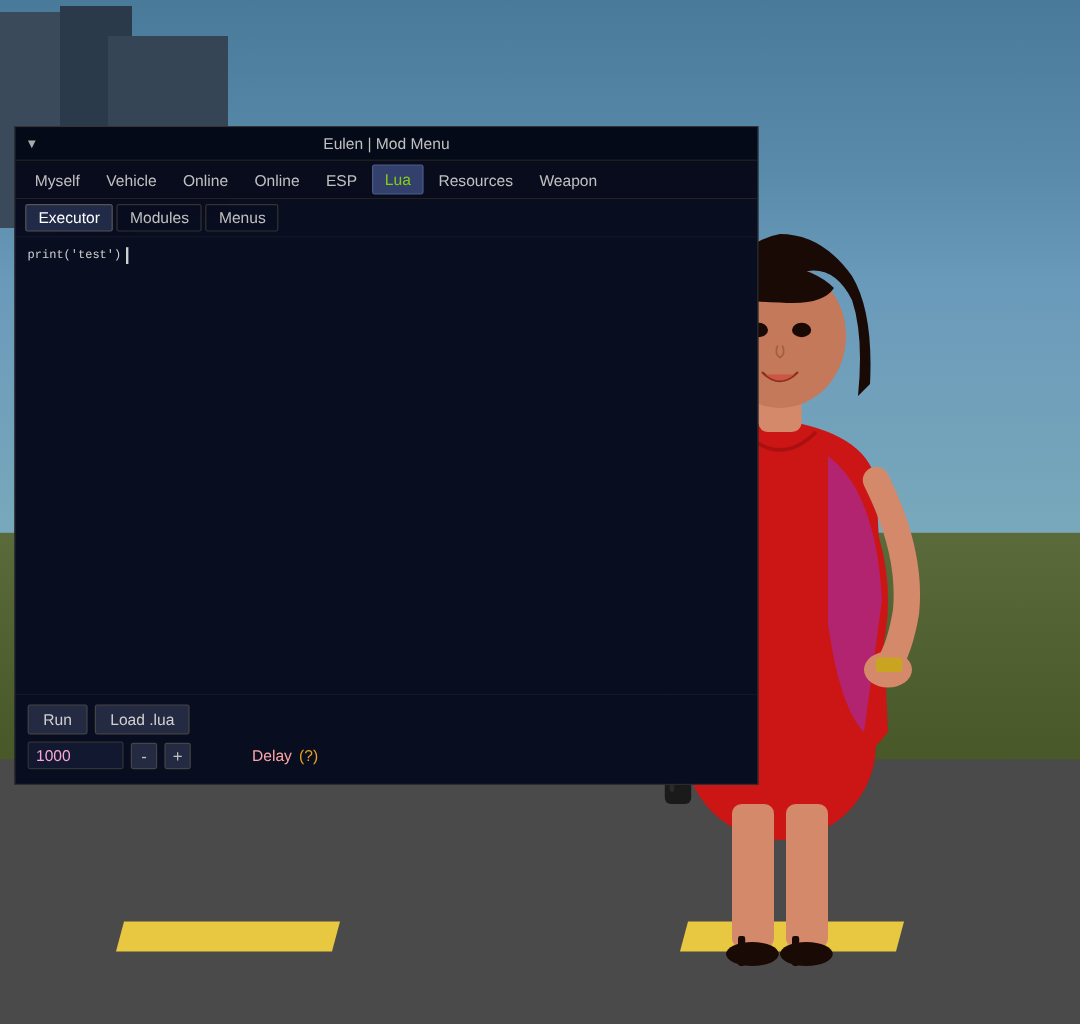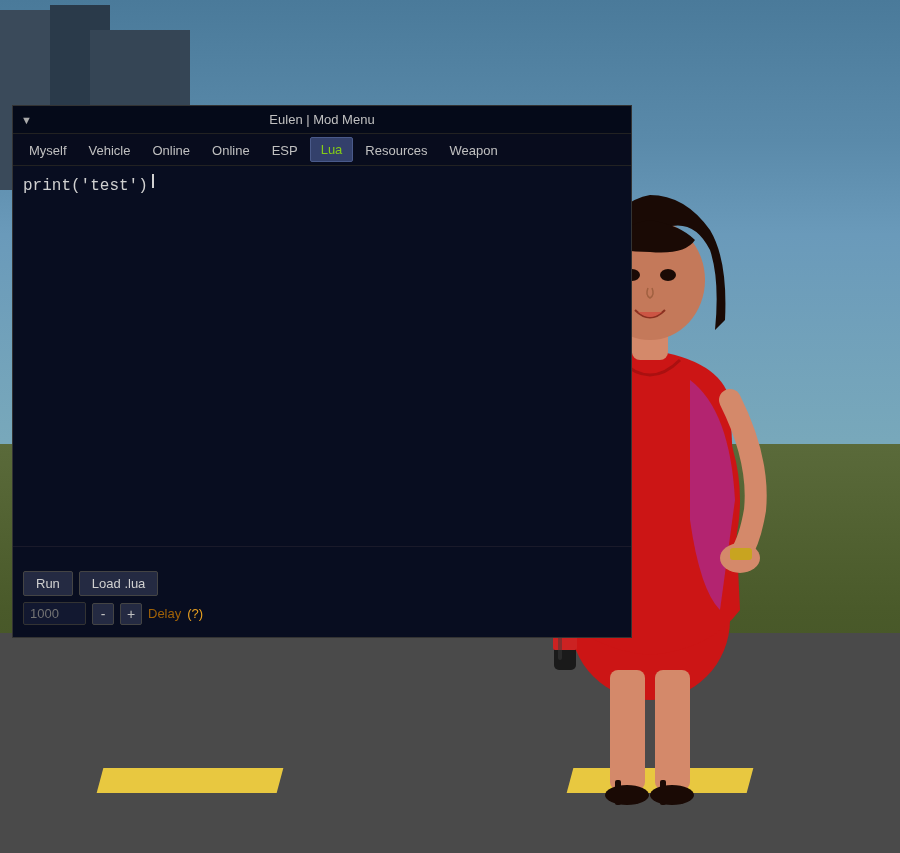--- a/index.html
+++ b/index.html
@@ -144,21 +144,21 @@
     .editor-area {
       min-height: 380px;
       padding: 8px 10px;
       background: rgba(8, 13, 32, 0.97);
       position: relative;
     }
 
     .editor-content {
       color: #d0d0d0;
       font-family: 'Courier New', Courier, monospace;
-      font-size: 16px;
+      font-size: 10px;
       line-height: 1.5;
       display: flex;
       align-items: flex-start;
     }
 
     .cursor-blink {
       display: inline-block;
       width: 2px;
       height: 14px;
       background: #d0d0d0;
@@ -166,21 +166,21 @@
       vertical-align: middle;
       animation: blink 1s step-end infinite;
     }
 
     @keyframes blink {
       0%, 100% { opacity: 1; }
       50% { opacity: 0; }
     }
 
     .bottom-controls {
-      padding: 24px 10px 12px 10px;
+      padding: 8px 10px 12px 10px;
       background: rgba(8, 13, 32, 0.97);
       border-top: 1px solid #1a1a2a;
     }
 
     .controls-row-1 {
       display: flex;
       align-items: center;
       gap: 6px;
       margin-bottom: 6px;
     }
@@ -221,46 +221,47 @@
       font-size: 13px;
     }
 
     .delay-row {
       display: flex;
       align-items: center;
       gap: 6px;
     }
 
     .delay-input {
-      width: 63px;
+      width: 80px;
       padding: 3px 6px;
       background: rgba(20, 25, 50, 0.9);
       border: 1px solid #333;
-      color: #737373;
+      color: #f9a8d4;
       font-size: 13px;
       border-radius: 2px;
     }
 
     .stepper-btn {
       width: 22px;
       height: 22px;
       background: rgba(40, 45, 70, 0.9);
       border: 1px solid #444;
       color: #c0c0c0;
       font-size: 14px;
       cursor: pointer;
       display: flex;
       align-items: center;
       justify-content: center;
       border-radius: 2px;
     }
 
     .delay-label {
-      color: #a16207;
-      font-size: 13px;
+      color: #fca5a5;
+      font-size: 13px;
+      margin-left: 45px;
     }
 
     .help-icon {
       color: #e8a020;
       font-size: 13px;
       cursor: pointer;
     }
 
     
     .sky {
@@ -394,20 +395,25 @@
     <span class="nav-item">Myself</span>
     <span class="nav-item">Vehicle</span>
     <span class="nav-item">Online</span>
     <span class="nav-item">Online</span>
     <span class="nav-item">ESP</span>
     <span class="nav-item active">Lua</span>
     <span class="nav-item">Resources</span>
     <span class="nav-item">Weapon</span>
   </div>
 
+  <div class="sub-nav-bar">
+    <span class="sub-nav-item active">Executor</span>
+    <span class="sub-nav-item">Modules</span>
+    <span class="sub-nav-item">Menus</span>
+  </div>
 
   <div class="editor-area">
     <div class="editor-content">
       <span>print('test')</span>
         <span class="cursor-blink"></span>
     </div>
   </div>
 
   <div class="bottom-controls">
     <div class="controls-row-1">

